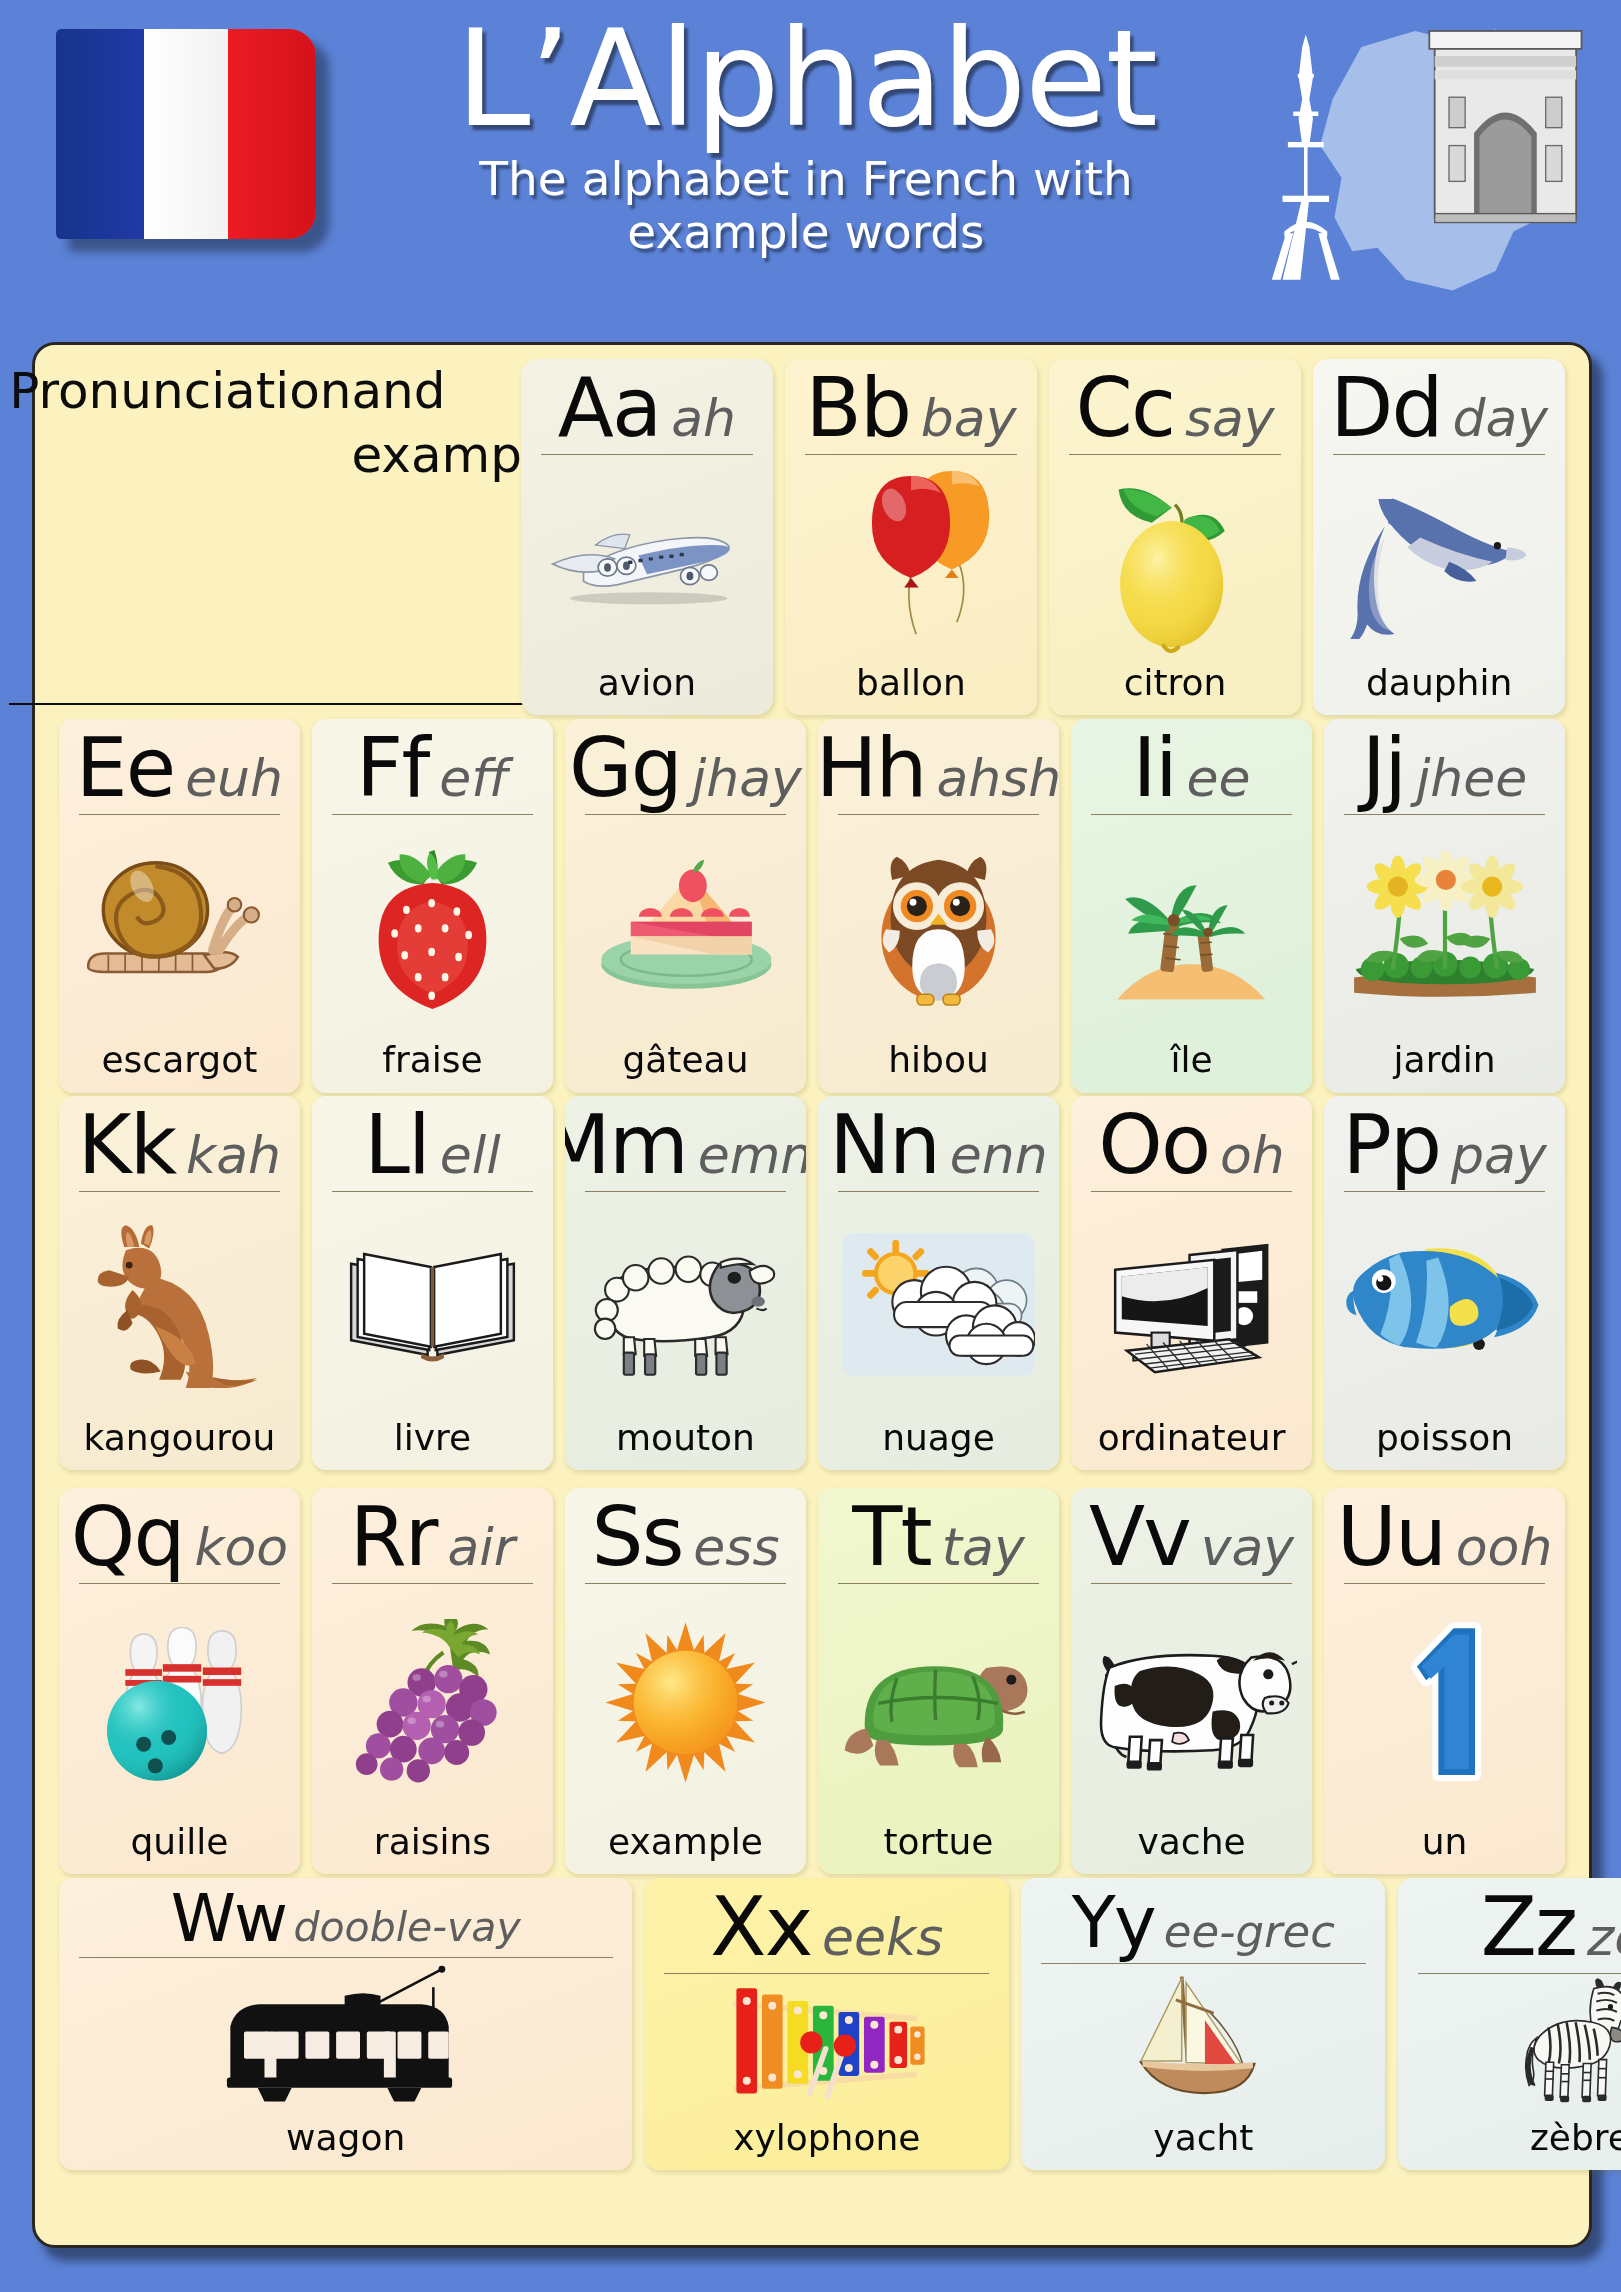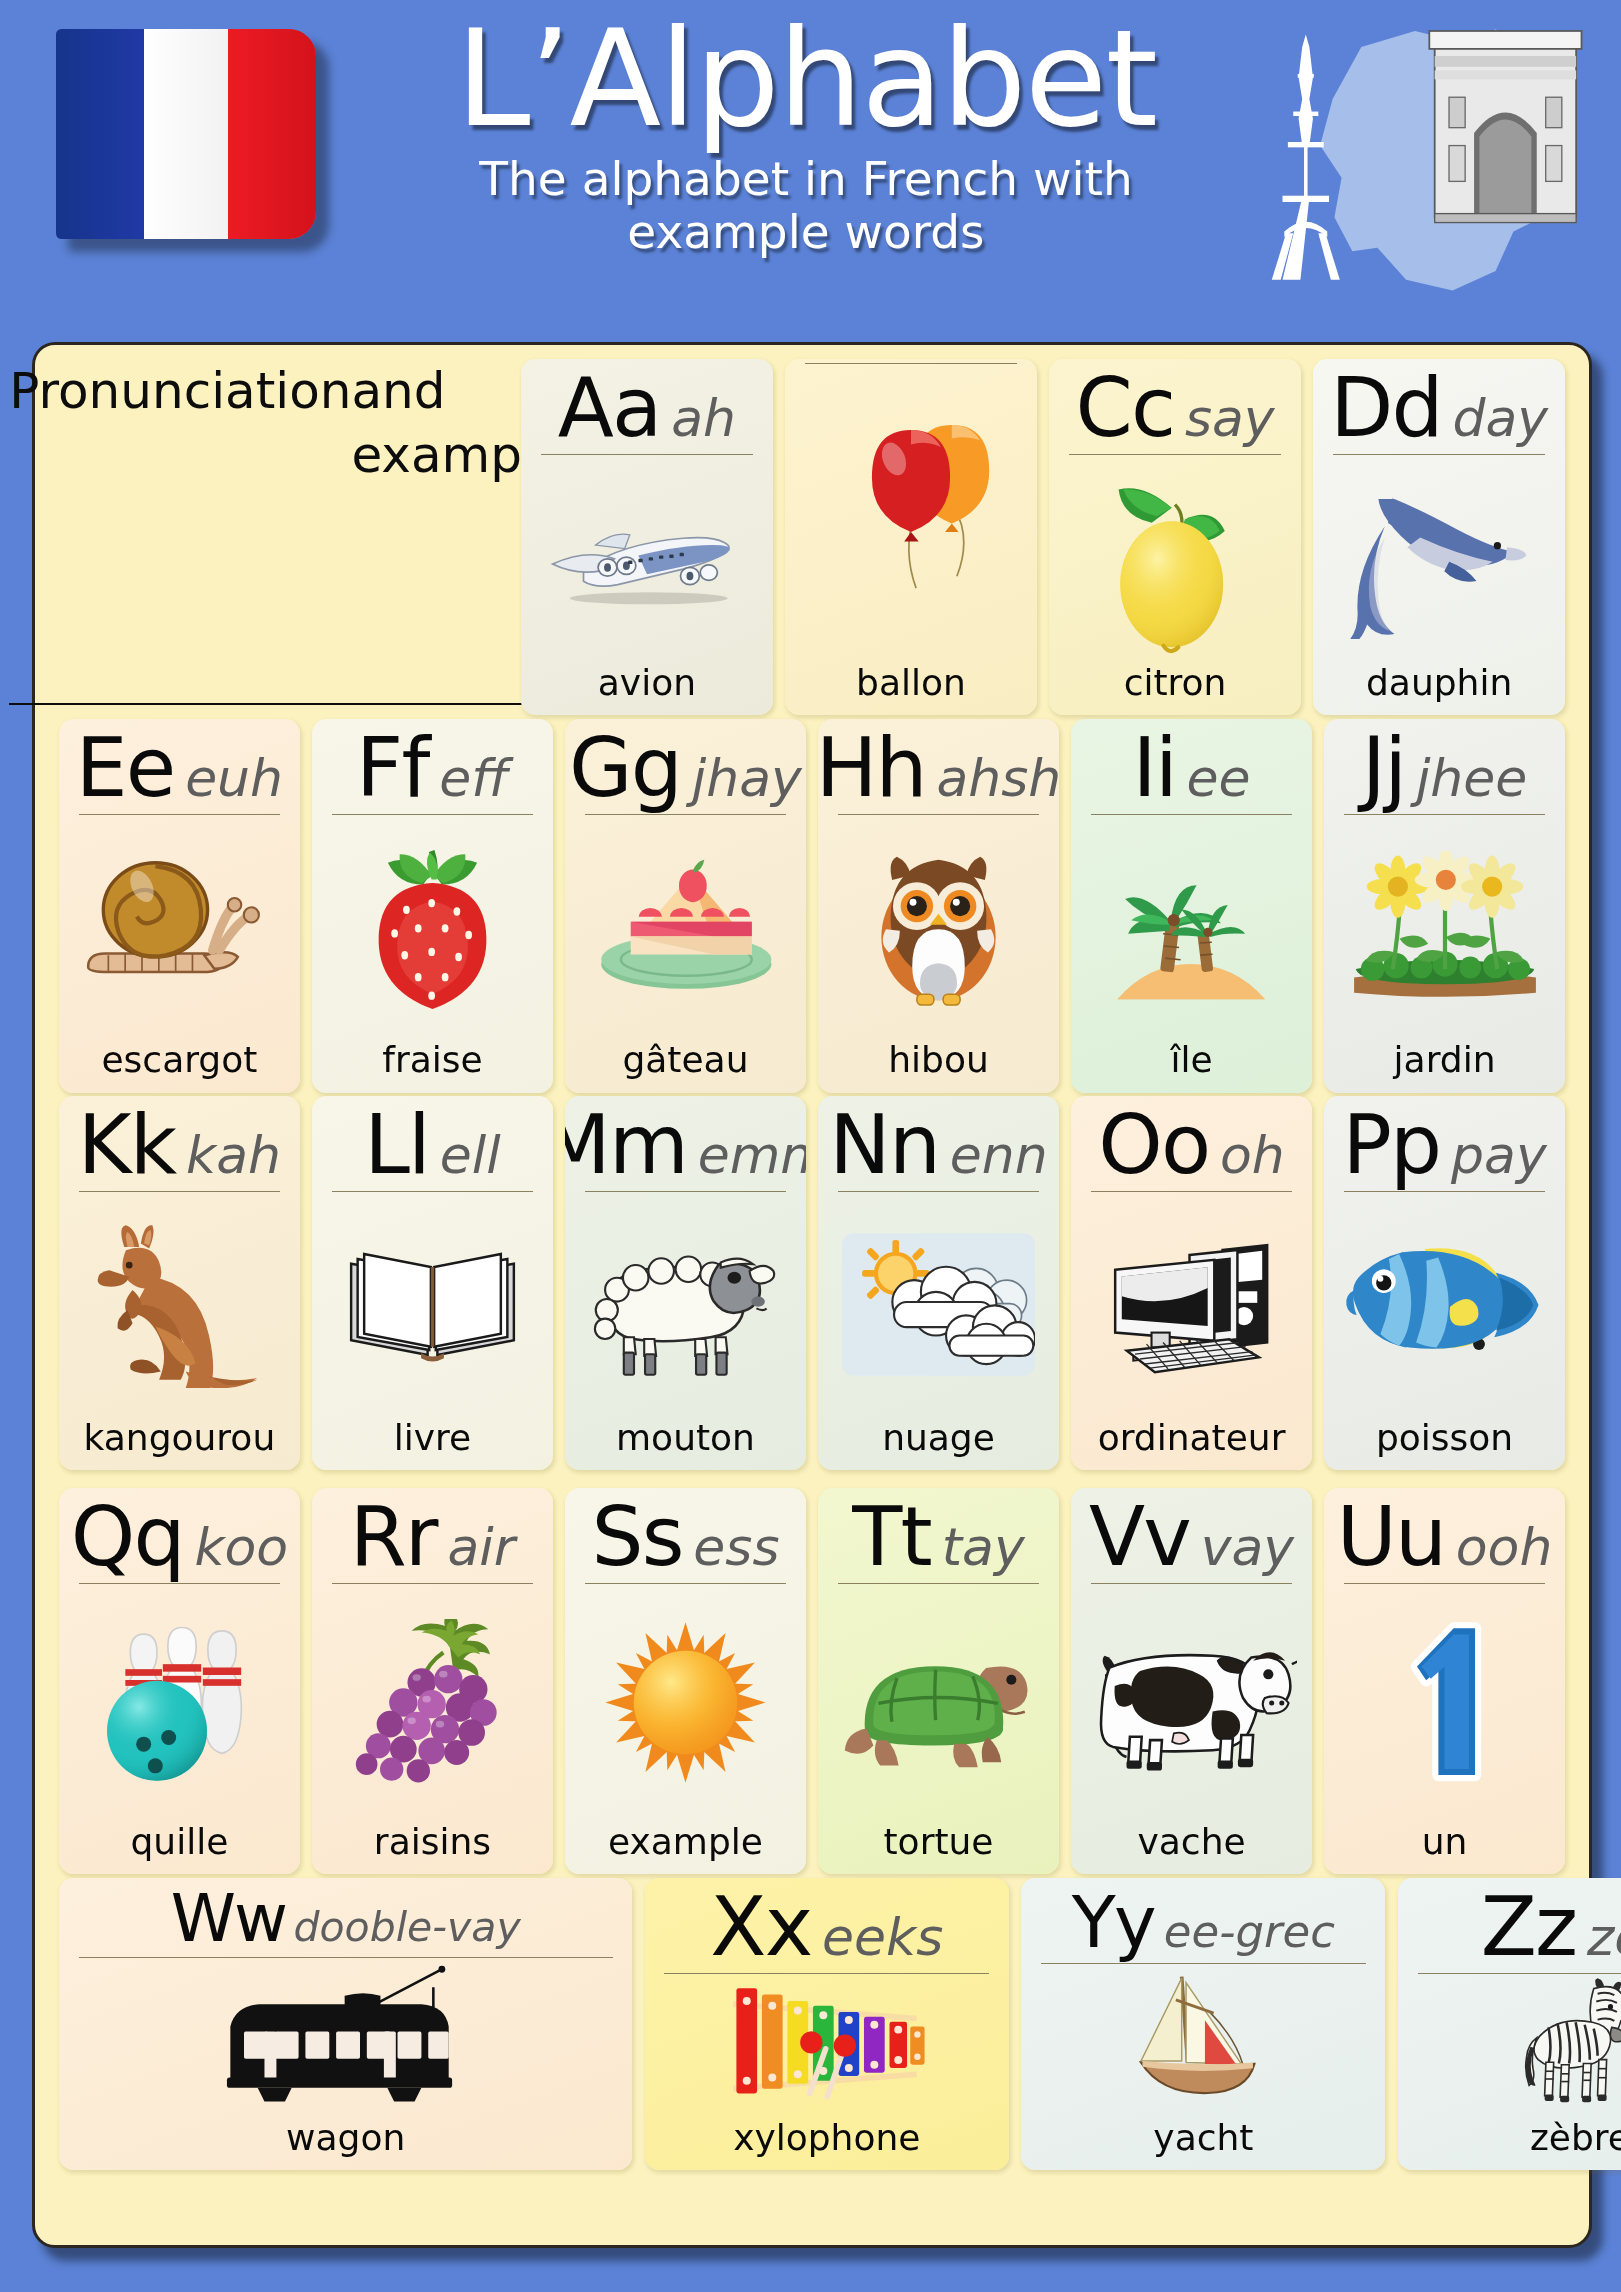--- a/index.html
+++ b/index.html
@@ -126,21 +126,21 @@
     text-align:center;
     padding-bottom:12.5px;
   }
   
   .card.long .letters{font-size:72px;}
   .card.long .pron{font-size:45px;margin-left:9px;}
   .card.xlong .letters{font-size:66px;}
   .card.xlong .pron{font-size:41px;margin-left:7.2px;}
 
   
-  .t-cream   {background:linear-gradient(160deg,#f4f2e4,#eceadb);}
+  .t-cream   {background:linear-gradient(160deg,#f4f2e4,#eceadb);border-radius:17px;}
   .t-butter  {background:linear-gradient(160deg,#fdf3cf,#f9edc3);}
   .t-lemon   {background:linear-gradient(160deg,#fcf4cf,#f7efc0);}
   .t-white   {background:linear-gradient(160deg,#f7f7f2,#eef0ea);}
   .t-peach   {background:linear-gradient(160deg,#fdf0dd,#fbe8cf);}
   .t-mint    {background:linear-gradient(160deg,#e9f5e4,#ddf0d8);}
   .t-sage    {background:linear-gradient(160deg,#eef2e6,#e6ece0);}
   .t-ice     {background:linear-gradient(160deg,#eef4f2,#e6eeec);}
   .t-ivory   {background:linear-gradient(160deg,#f8f6e8,#f2f1e2);}
   .t-sand    {background:linear-gradient(160deg,#fbf1d9,#f6ead0);}
   .t-bright  {background:linear-gradient(160deg,#fdf2a8,#fbee9a);}
@@ -243,20 +243,24 @@
               <rect x="134" y="62" width="5" height="4" rx="1"></rect>
             <rect x="146" y="61" width="5" height="4" rx="1"></rect>
               <rect x="158" y="59" width="5" height="4" rx="1"></rect>
           </g>
         </svg>
       </div>
       <div class="word">avion</div>
     </div>
 
     <div class="card t-butter">
+      <div class="card-head">
+        <span class="letters">Bb</span>
+        <span class="pron">bay</span>
+      </div>
       <div class="rule"></div>
       <div class="pic">
         <svg viewBox="0 0 200 230" width="170" height="197">
           <path d="M150 108 q22 36 4 82" stroke="#a08a4e" stroke-width="2" fill="none"></path>
           <path d="M104 118 q-14 42 2 86" stroke="#a08a4e" stroke-width="2" fill="none"></path>
           <path d="M148 12 q44 0 44 54 q0 44 -44 62 q-44 -18 -44 -62 q0 -54 44 -54 Z" fill="#f79a26"></path>
           <path d="M148 12 q22 0 33 18 q-16 -6 -33 -2 Z" fill="#fbc77c" opacity=".85"></path>
           <path d="M148 128 l-8 10 l16 0 Z" fill="#e07f13"></path>
           <path d="M100 18 q46 0 46 56 q0 46 -46 64 q-46 -18 -46 -64 q0 -56 46 -56 Z" fill="#d61f20"></path>
           <path d="M100 18 q24 0 35 20 q-18 -8 -35 -3 Z" fill="#ee6a62" opacity=".9"></path>

